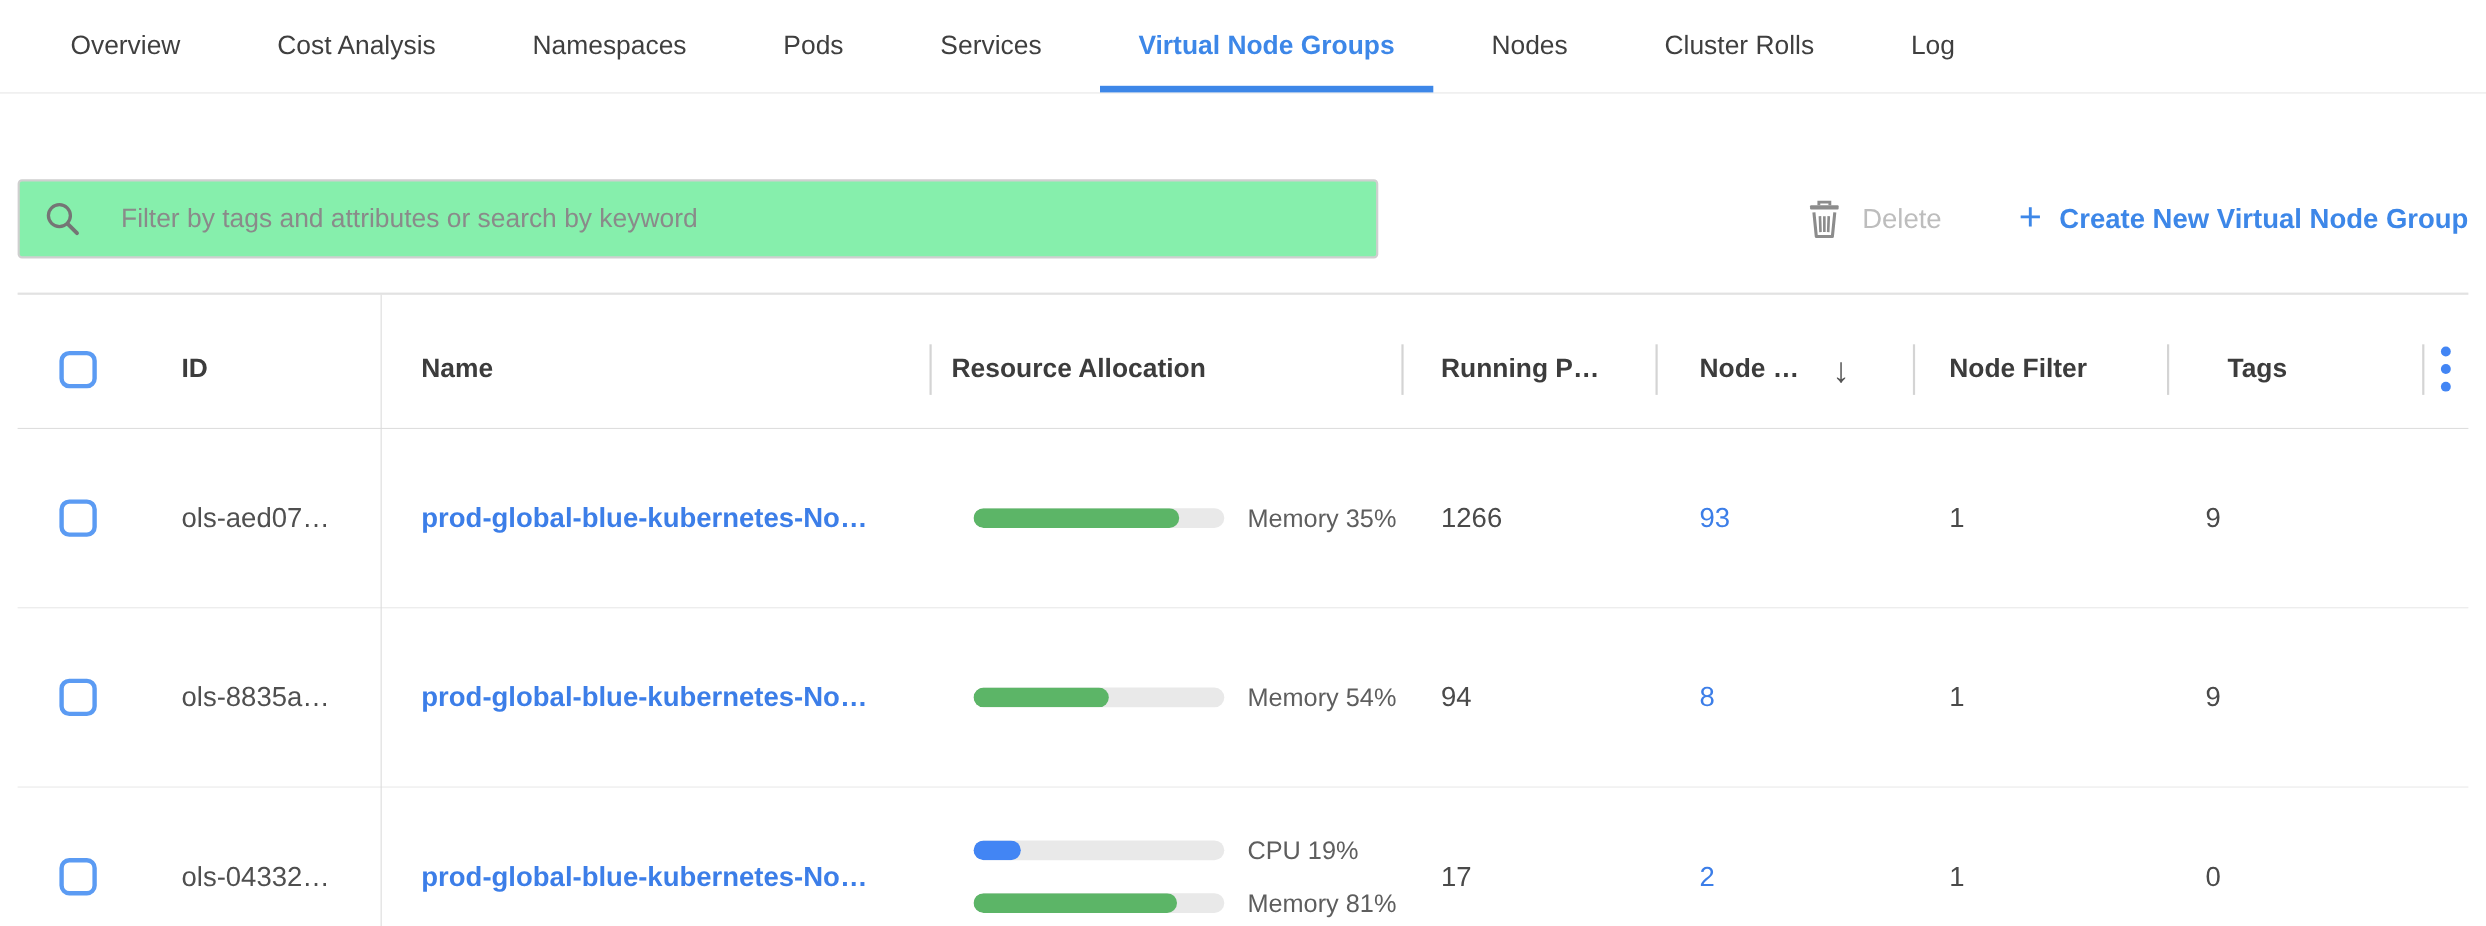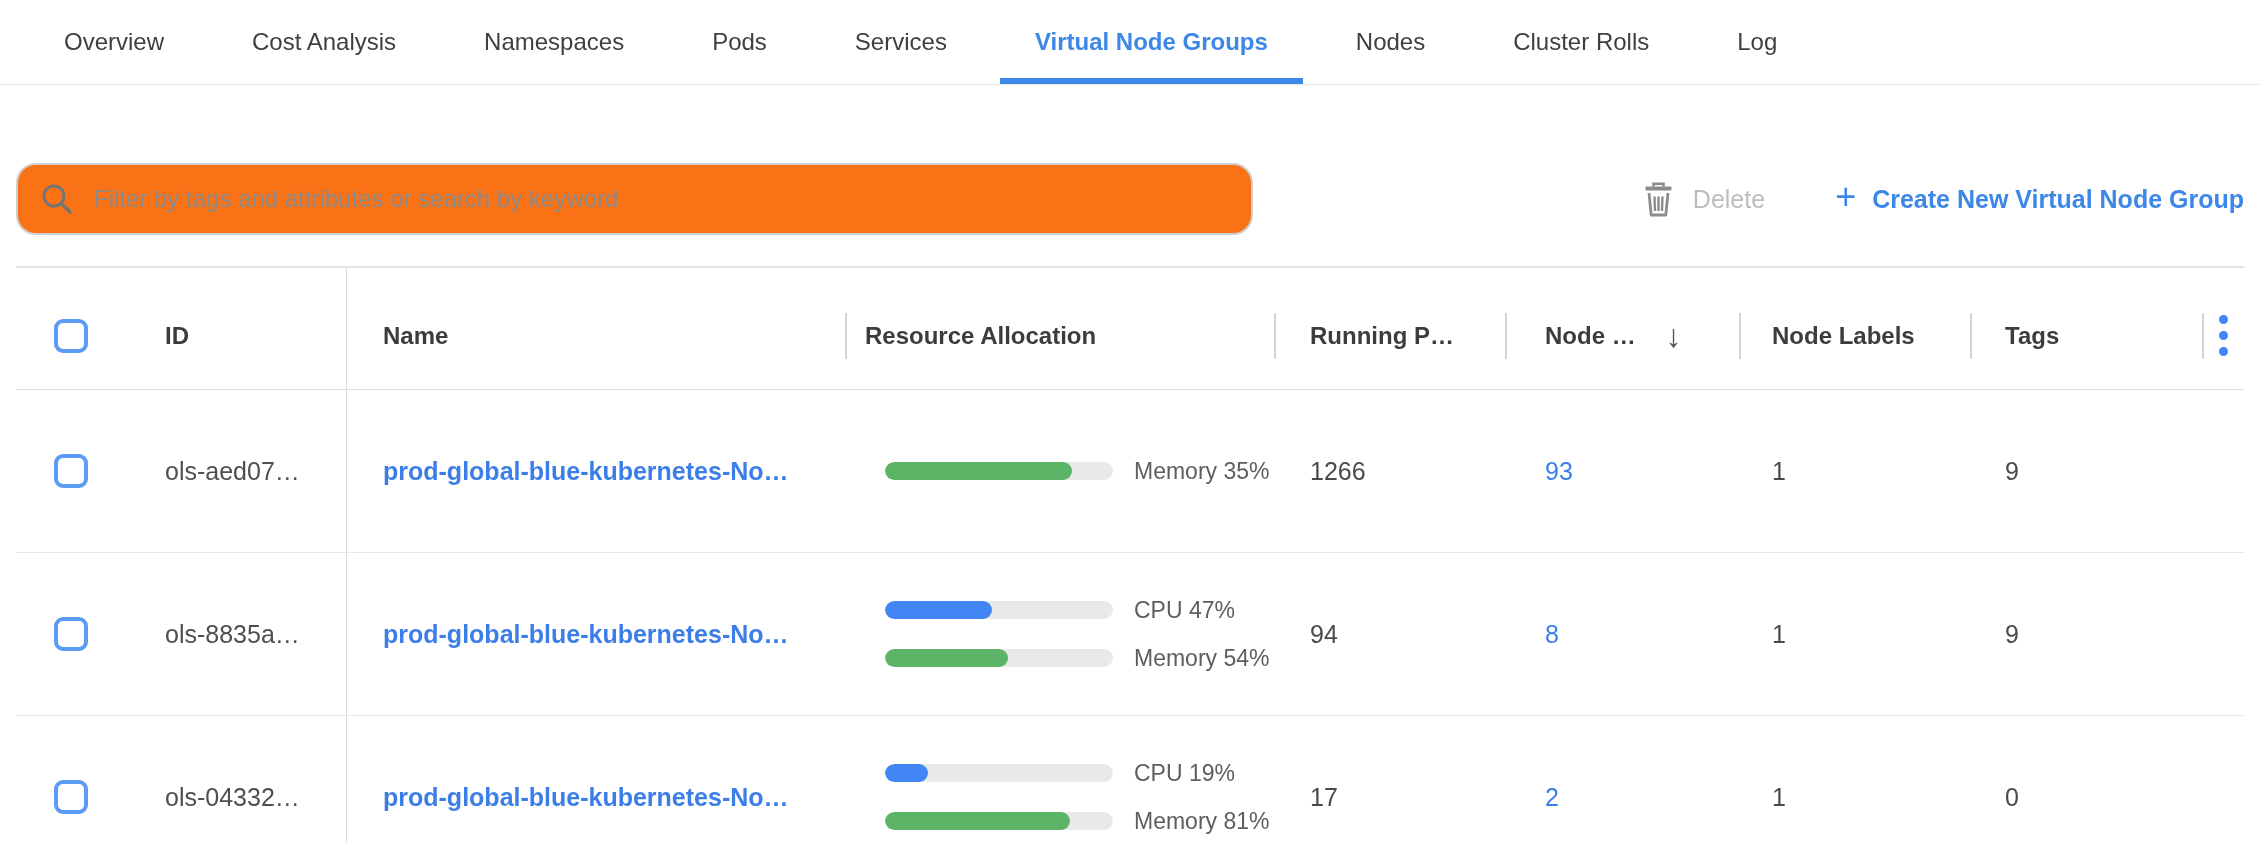--- a/index.html
+++ b/index.html
@@ -37,26 +37,26 @@
   .toolbar {
     margin: 78px 16px 0 16px;
     display: flex;
     align-items: center;
     justify-content: space-between;
   }
   .searchbox {
     width: 1237px;
     height: 72px;
     border: 2px solid #cfcfcf;
-    border-radius: 20px;
+    border-radius: 4px;
     display: flex;
     align-items: center;
     padding: 0 22px;
-    gap: 20px;
-    background: #f97316;
+    gap: 36px;
+    background: #86efac;
   }
   .searchbox input {
     flex: 1;
     border: none;
     outline: none;
     font-family: "Liberation Sans", sans-serif;
     font-size: 24px;
     color: #333;
     background: transparent;
   }
@@ -122,21 +122,21 @@
     transform: translateY(-50%);
     width: 2px; height: 46px;
     background: #d4d4d4;
   }
   .pad-id { padding-left: 19px; }
   .pad-name { padding-left: 37px; }
   .pad-res { padding-left: 20px; }
   .pad-run { padding-left: 36px; }
   .pad-nodes { padding-left: 40px; }
   .pad-labels { padding-left: 33px; }
-  .pad-tags { padding-left: 35px; }
+  .pad-tags { padding-left: 55px; }
 
   .sort-arrow {
     margin-left: 30px;
     font-size: 32px;
     font-weight: 400;
     color: #555;
     line-height: 1;
   }
 
   .kebab {
@@ -259,21 +259,21 @@
       <span>Resource Allocation</span>
     </div>
     <div class="hcell div pad-run">
       <span>Running P…</span>
     </div>
     <div class="hcell div pad-nodes">
       <span>Node …</span>
       <span class="sort-arrow">↓</span>
     </div>
     <div class="hcell div pad-labels">
-      <span>Node Labels</span>
+      <span>Node Filter</span>
     </div>
     <div class="hcell div pad-tags">
       <span>Tags</span>
     </div>
     <div class="hcell div">
       <span class="kebab">
         <i></i>
         <i></i>
         <i></i>
       </span>
@@ -303,26 +303,20 @@
     <div></div>
   </div>
 
   <div class="trow">
     <div>
       <div class="checkbox"></div>
     </div>
     <div class="cell-id">ols-8835a…</div>
     <div class="name-link">prod-global-blue-kubernetes-No…</div>
     <div class="res-cell">
-      <div class="bar-row">
-        <div class="bar">
-          <div class="bar-fill fill-cpu" style="width: 47%;"></div>
-        </div>
-        <span class="bar-label">CPU 47%</span>
-      </div>
       <div class="bar-row">
         <div class="bar">
           <div class="bar-fill fill-mem" style="width: 54%;"></div>
         </div>
         <span class="bar-label">Memory 54%</span>
       </div>
     </div>
     <div class="cell-run">94</div>
     <div class="cell-nodes">
       <span class="nodes-link">8</span>

